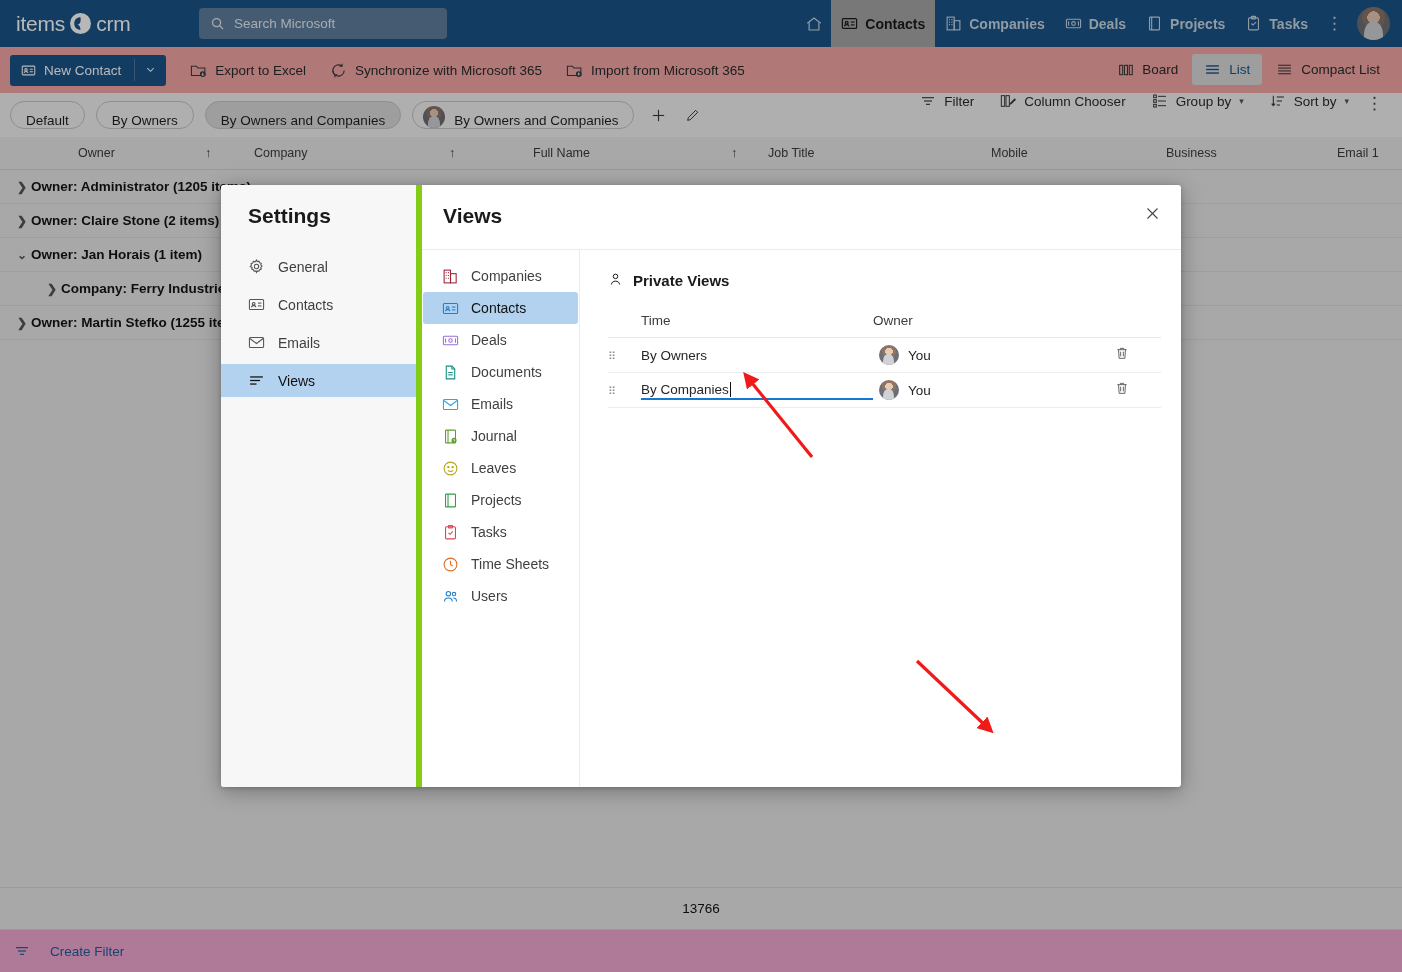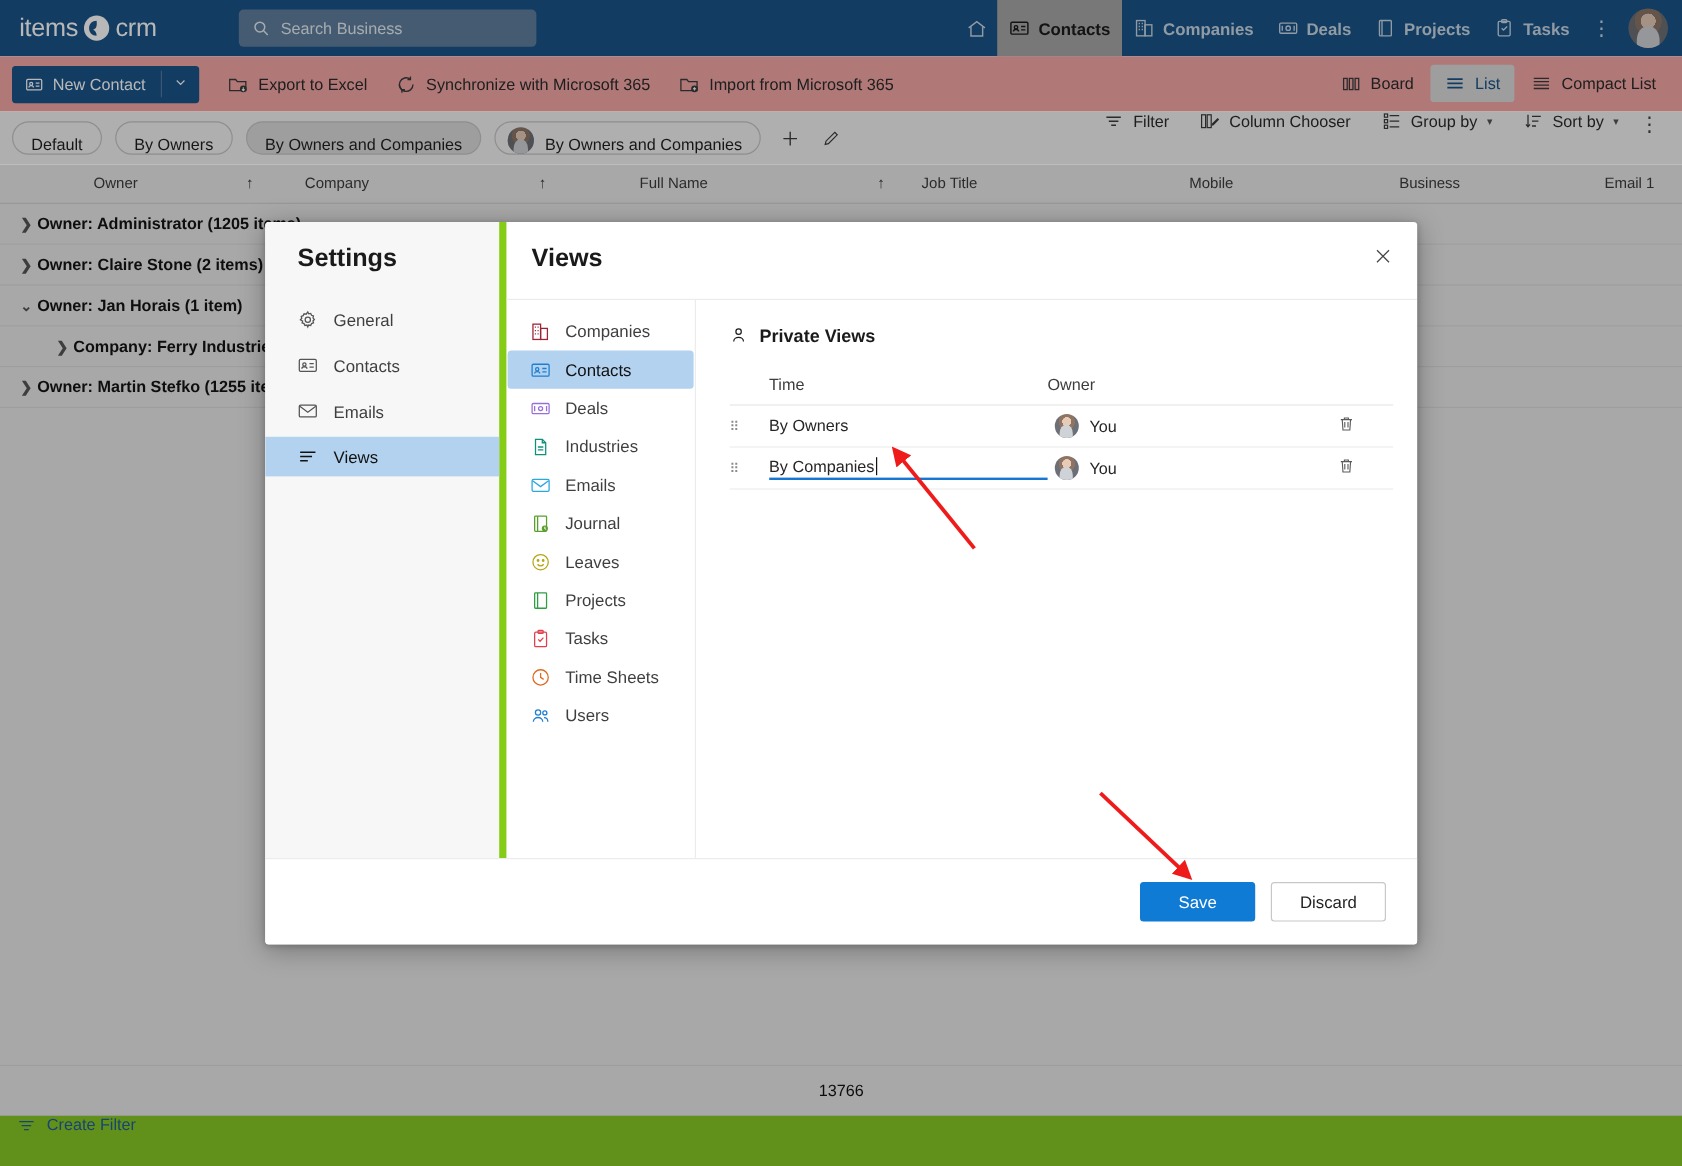--- a/index.html
+++ b/index.html
@@ -115,22 +115,22 @@
               align-items:center; justify-content:center; }
   .grow.sub .tw { margin-left:43px; }
   .statusbar {
     position:absolute; left:0; top:887px; width:1402px; height:42px;
     background:#e9e9e9; border-top:1px solid #d5d5d5;
     display:flex; align-items:center; justify-content:center;
     font-size:13.5px; color:#111;
   }
   .filterbar {
     position:absolute; left:0; top:929px; width:1402px; height:43px;
-    background:#84cc16; border-top:1px solid #d5d5d5;
-    display:flex; align-items:flex-start; gap:9px; padding-left:14px;
+    background:#f9a8d4; border-top:1px solid #d5d5d5;
+    display:flex; align-items:center; gap:20px; padding-left:14px;
     font-size:13.5px; color:#1a5fa8; cursor:pointer;
   }
 
   
   .dialog {
     position:absolute; left:221px; top:185px; width:960px; height:602px;
     background:#fff; border-radius:3px;
     box-shadow:0 4px 22px rgba(0,0,0,.30), 0 1px 5px rgba(0,0,0,.18);
     display:flex; flex-direction:column; overflow:hidden;
   }
@@ -208,21 +208,21 @@
             </svg>
         </span>
         <span>crm</span>
       </div>
 
       <div class="searchbox">
         <svg width="15" height="15" viewBox="0 0 24 24" fill="none" stroke="#e6edf4" stroke-width="2">
             <circle cx="10.5" cy="10.5" r="6.5"></circle>
             <line x1="15.5" y1="15.5" x2="21" y2="21"></line>
           </svg>
-        <span class="ph">Search Business</span>
+        <span class="ph">Search Microsoft</span>
       </div>
 
       <div class="navitems">
         <div class="navdots">
           <svg width="18" height="18" viewBox="0 0 24 24" fill="none" stroke="#c8d7e5" stroke-width="1.6">
               <path d="M3 11l9-7 9 7"></path>
               <path d="M5.5 9.5V20h13V9.5"></path>
             </svg>
         </div>
 
@@ -571,21 +571,21 @@
               <span>Deals</span>
             </div>
 
             <div class="cat">
               <svg width="17" height="17" viewBox="0 0 24 24" fill="none" stroke="#0f8f7e" stroke-width="1.5">
                   <path d="M6 3h8l4 4v14H6z"></path>
                   <path d="M14 3v4h4"></path>
                   <line x1="8.8" y1="12" x2="15.2" y2="12"></line>
                   <line x1="8.8" y1="15.3" x2="15.2" y2="15.3"></line>
                 </svg>
-              <span>Industries</span>
+              <span>Documents</span>
             </div>
 
             <div class="cat">
               <svg width="17" height="17" viewBox="0 0 24 24" fill="none" stroke="#2aa8e0" stroke-width="1.5">
                   <rect x="2" y="5" width="20" height="14" rx="1.5"></rect>
                   <path d="M2.6 6.4L12 13.4l9.4-7"></path>
                 </svg>
               <span>Emails</span>
             </div>
 
@@ -716,24 +716,20 @@
                     </span>
                   </td>
                 </tr>
               </tbody>
             </table>
           </div>
         </div>
       </div>
     </div>
 
-    <div class="dlg-foot">
-      <div class="btn primary">Save</div>
-      <div class="btn ghost">Discard</div>
-    </div>
   </div>
 
   <svg class="arrows">
     <defs>
       <marker id="ah" markerWidth="5" markerHeight="5" refX="2.6" refY="2.5" orient="auto">
         <path d="M0,0 L5,2.5 L0,5 z" fill="#ef1b1b"></path>
       </marker>
     </defs>
     <line x1="812" y1="457" x2="748" y2="378" stroke="#ef1b1b" stroke-width="3.2" marker-end="url(#ah)"></line>
     <line x1="917" y1="661" x2="988" y2="728" stroke="#ef1b1b" stroke-width="3.2" marker-end="url(#ah)"></line>

